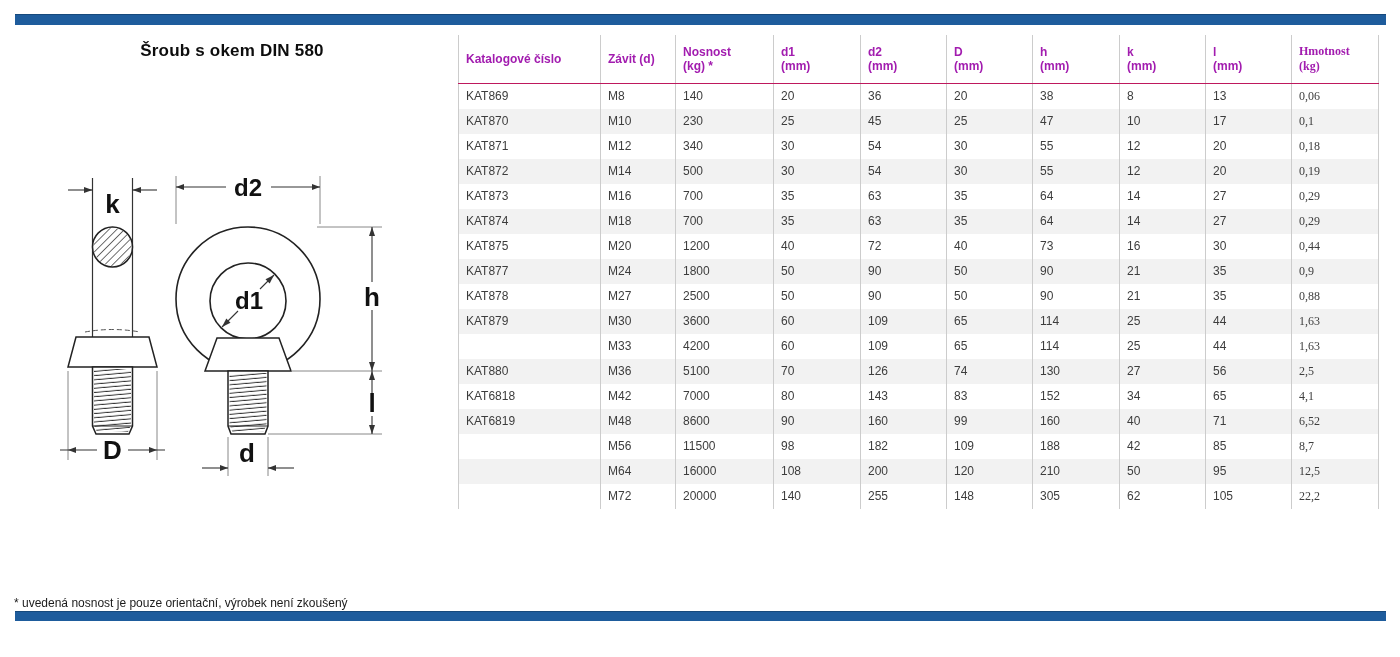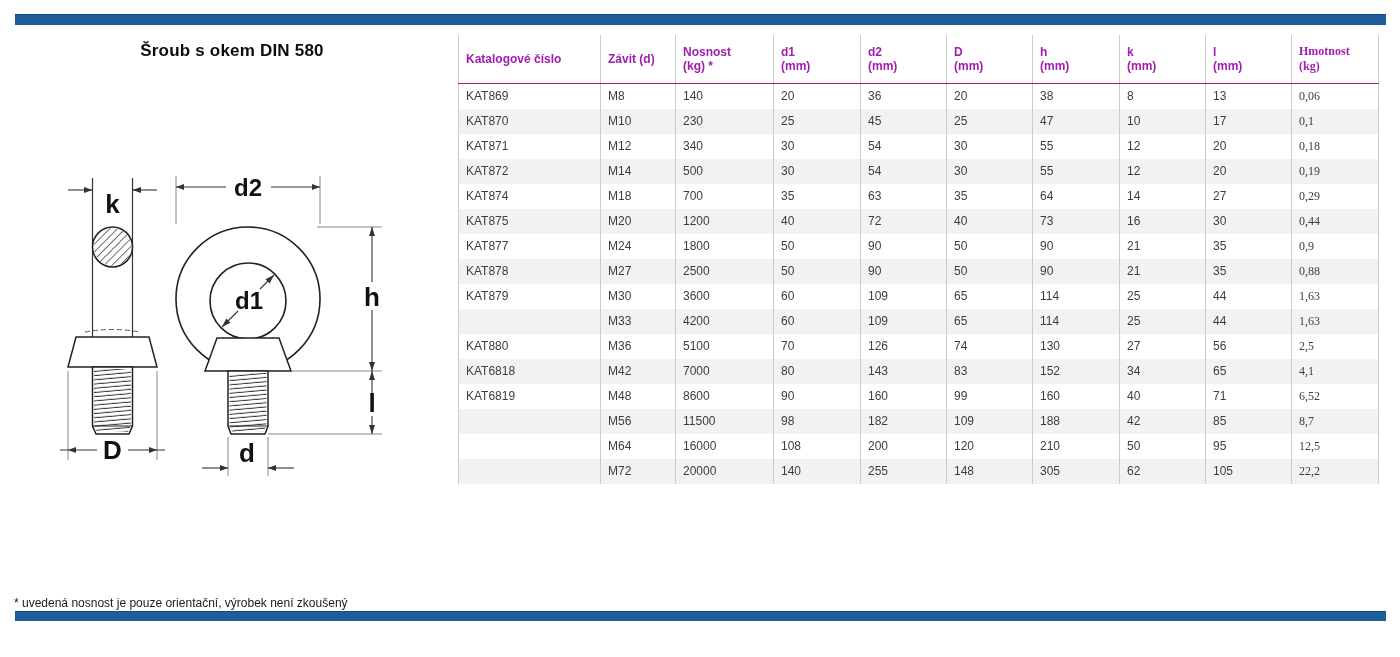--- a/index.html
+++ b/index.html
@@ -216,20 +216,32 @@
             <td>500</td>
             <td>30</td>
             <td>54</td>
             <td>30</td>
             <td>55</td>
             <td>12</td>
             <td>20</td>
             <td>0,19</td>
           </tr>
           <tr>
+            <td>KAT873</td>
+            <td>M16</td>
+            <td>700</td>
+            <td>35</td>
+            <td>63</td>
+            <td>35</td>
+            <td>64</td>
+            <td>14</td>
+            <td>27</td>
+            <td>0,29</td>
+          </tr>
+          <tr>
             <td>KAT874</td>
             <td>M18</td>
             <td>700</td>
             <td>35</td>
             <td>63</td>
             <td>35</td>
             <td>64</td>
             <td>14</td>
             <td>27</td>
             <td>0,29</td>

